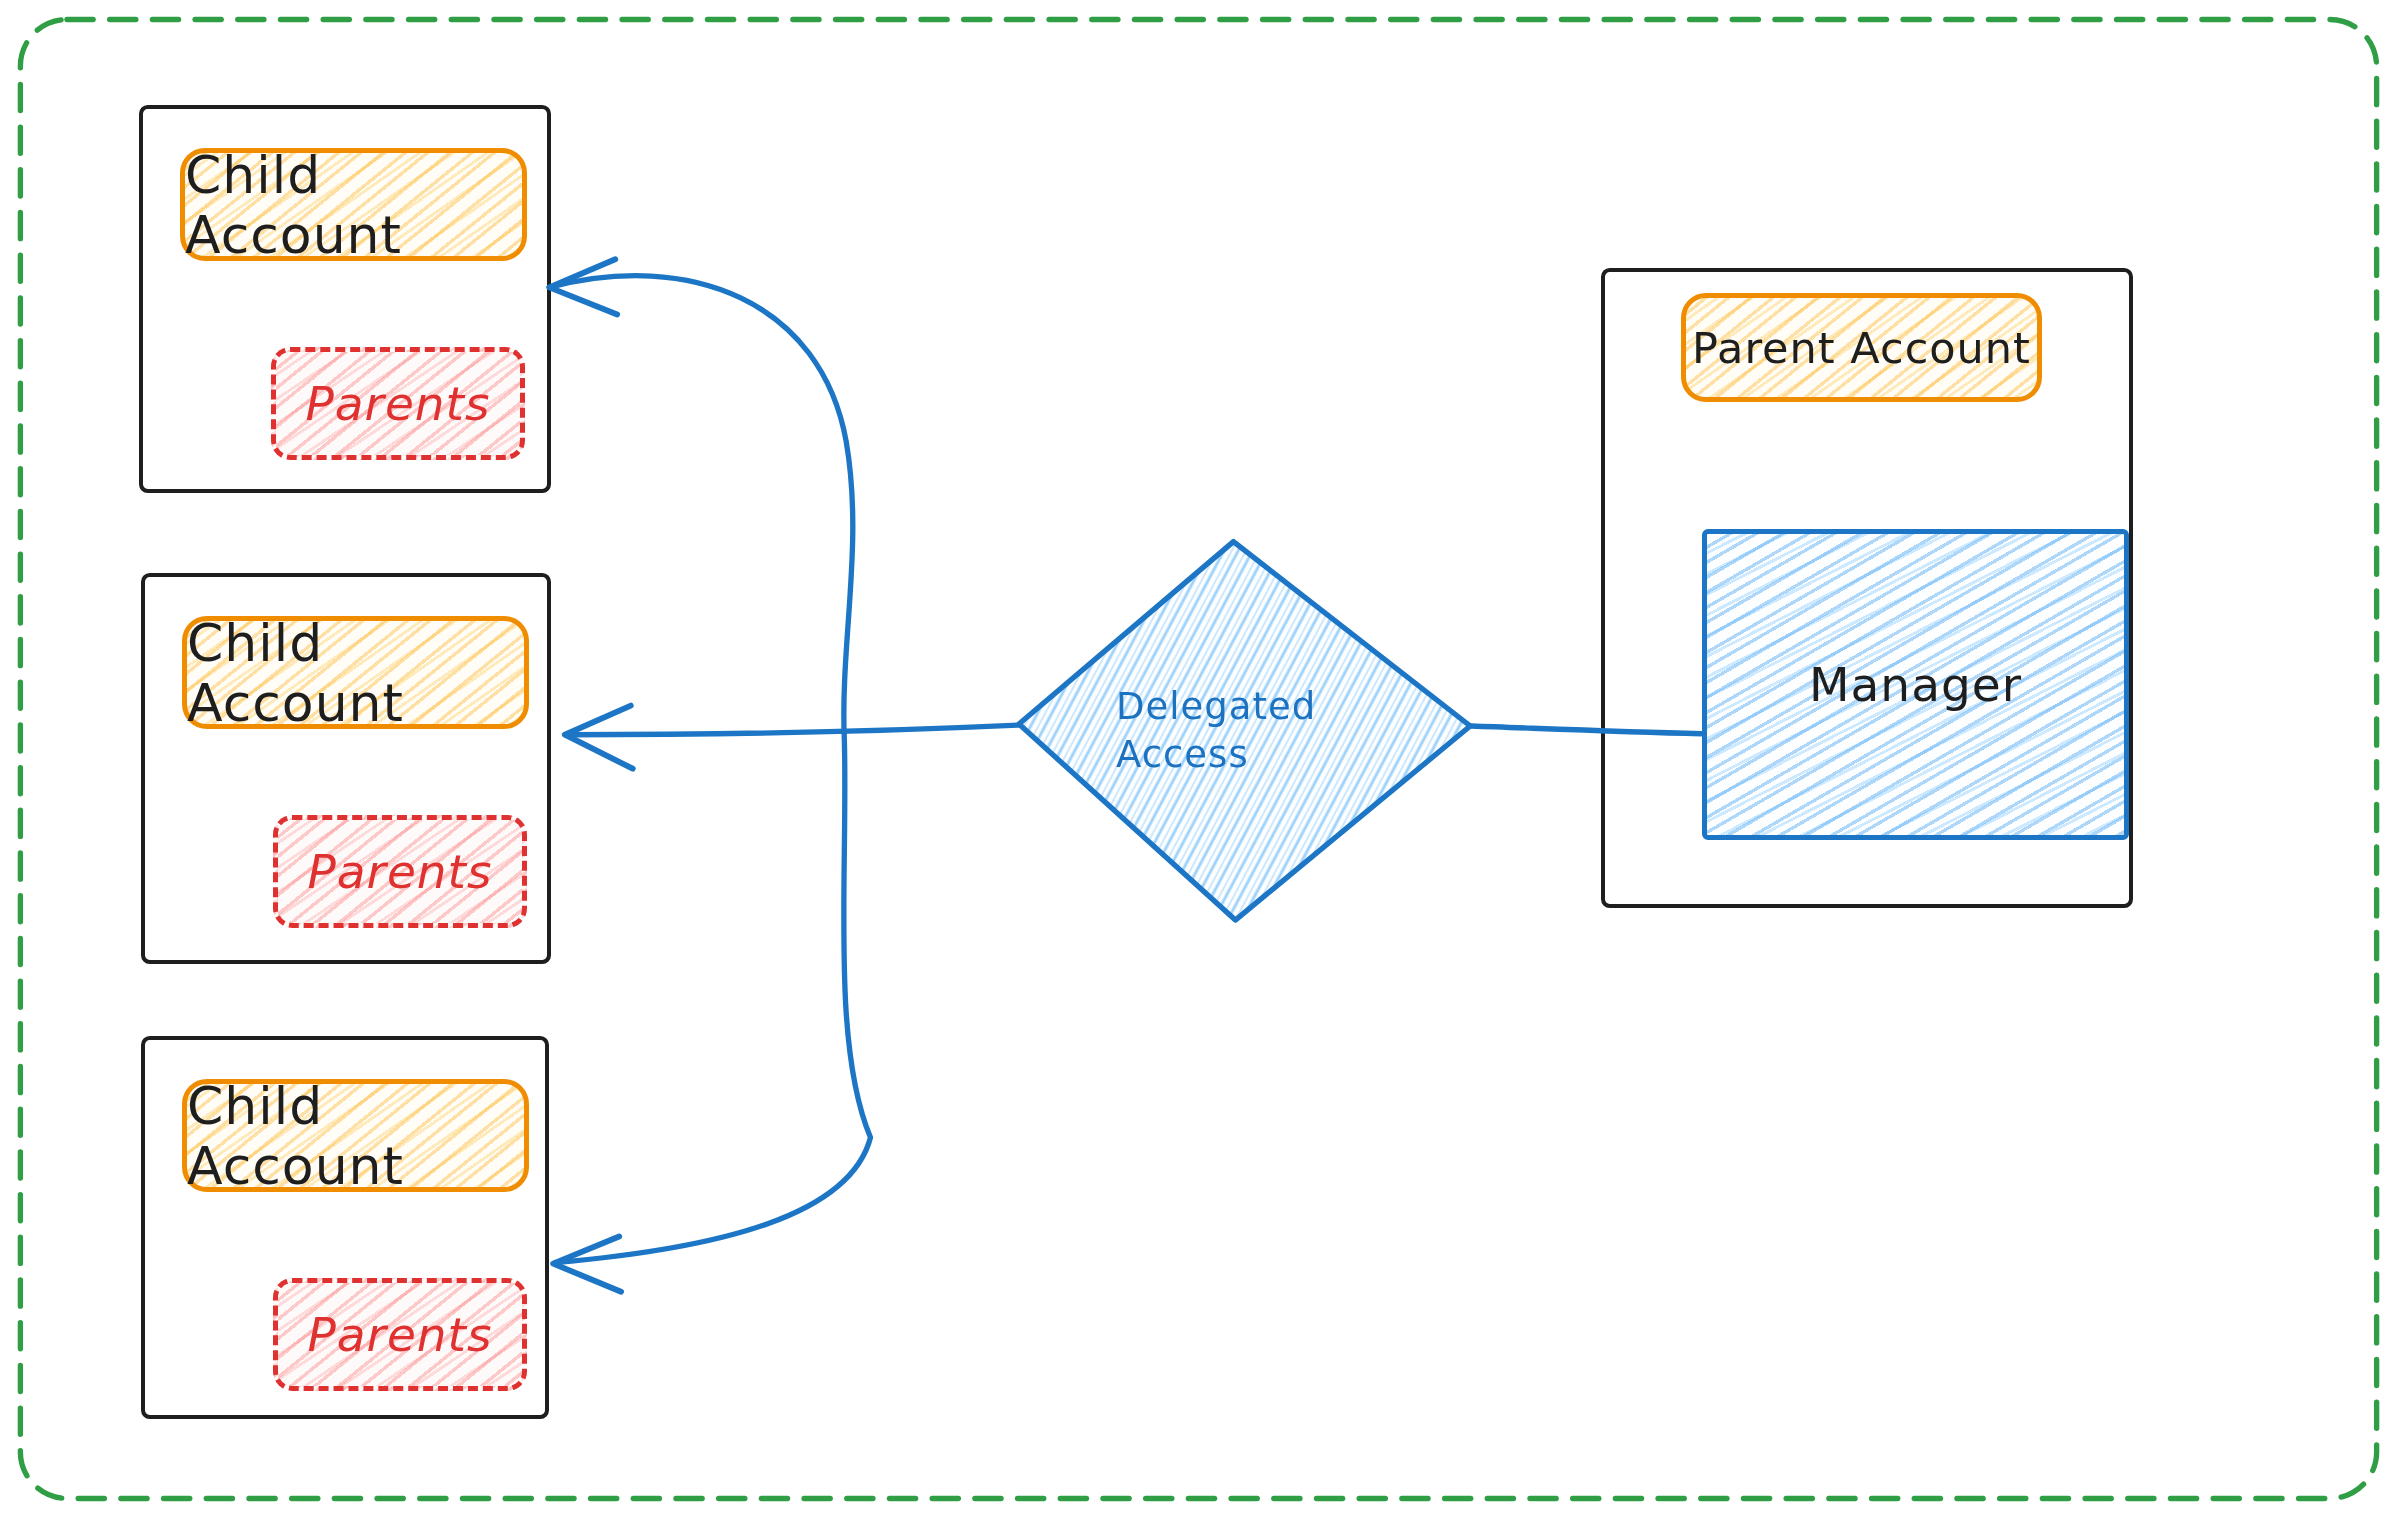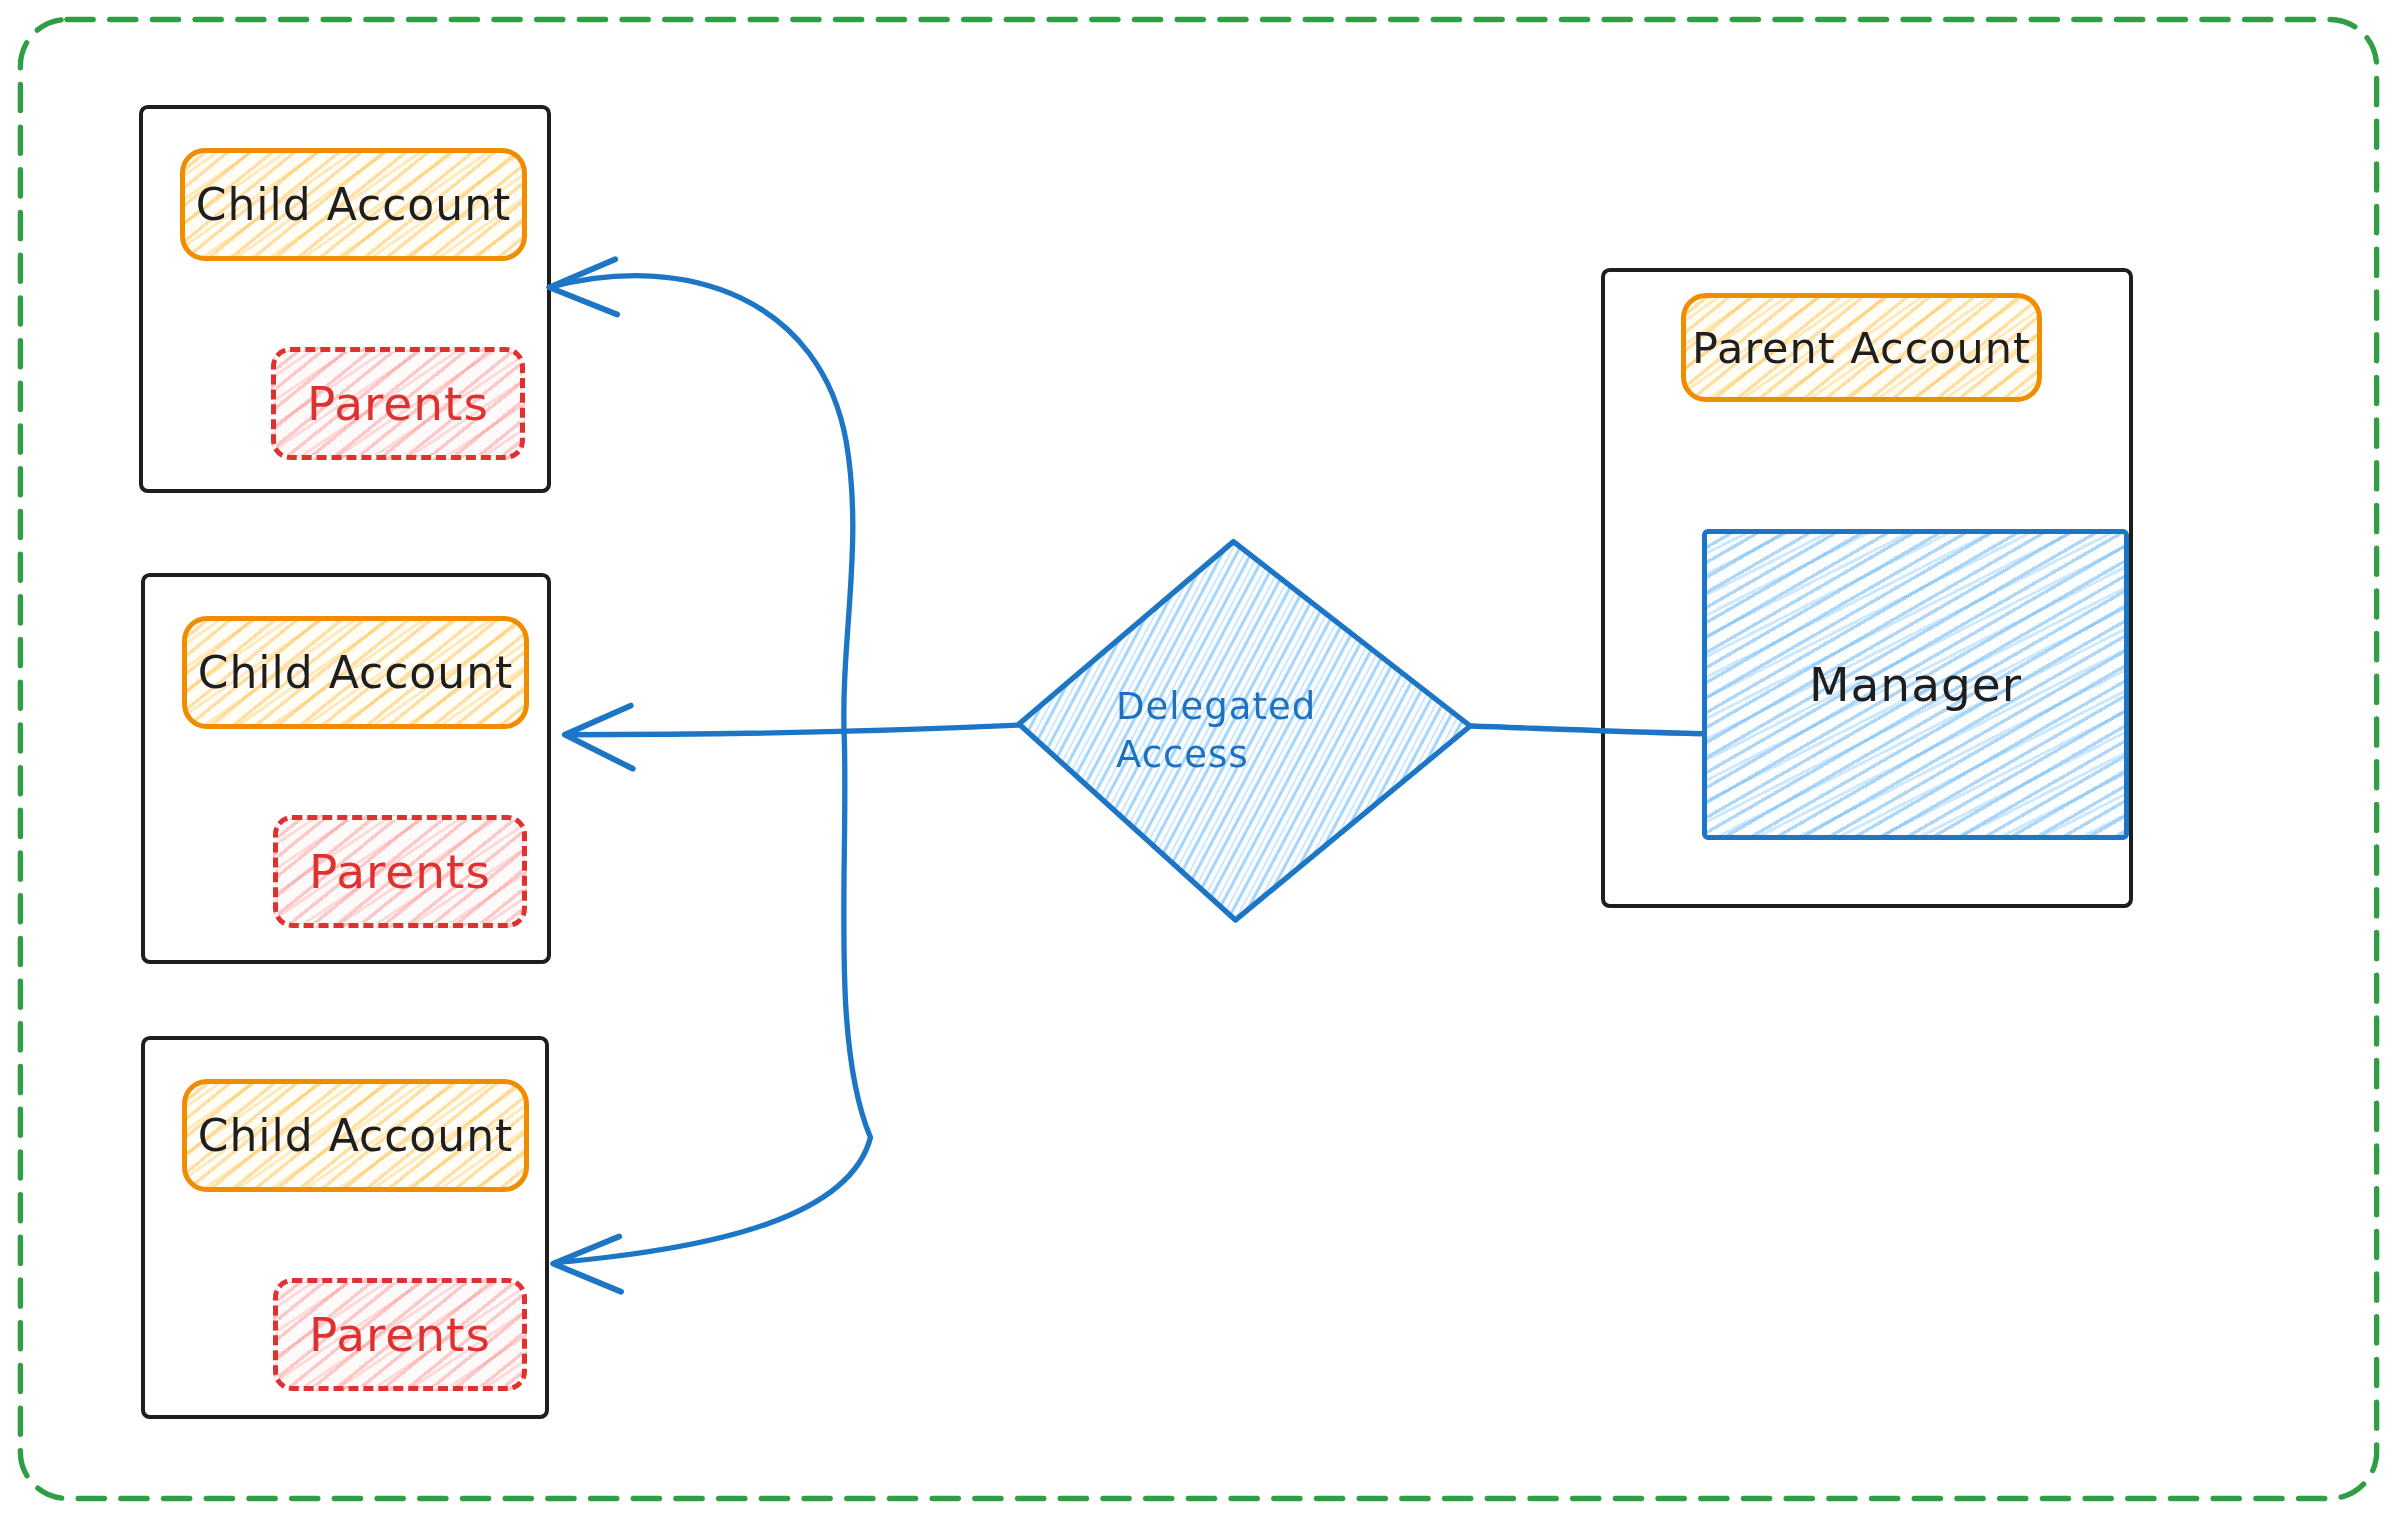--- a/index.html
+++ b/index.html
@@ -22,40 +22,41 @@
     border-radius:8.7px;
     box-sizing:border-box;
   }
   .account-label{
     position:absolute;
     border:5.8px solid #f08c00;
     border-radius:25px;
     box-sizing:border-box;
     display:flex;align-items:center;justify-content:center;
     color:#1e1e1e;
-    font-size:44px;
+    font-size:52px;
     letter-spacing:1px;
     background-color:#fffdf6;
     background-image:
       repeating-linear-gradient(141deg, transparent 0 10.7px, rgba(255,183,50,0.42) 10.7px 14px),
       repeating-linear-gradient(145deg, transparent 0 16.5px, rgba(255,215,130,0.50) 16.5px 19.4px);
   }
   .parents-badge{
     position:absolute;
     border:5.8px dashed #e03131;
     border-radius:19.4px;
     box-sizing:border-box;
     display:flex;align-items:center;justify-content:center;
     color:#e03131;
     font-size:47px;
     letter-spacing:1px;
     background-color:#fffafa;
     background-image:
       repeating-linear-gradient(141deg, transparent 0 11.6px, rgba(250,120,120,0.38) 11.6px 15px),
       repeating-linear-gradient(146deg, transparent 0 17.5px, rgba(255,170,170,0.40) 17.5px 20.4px);
+    font-style: italic;
   }
   .manager-box{
     position:absolute;
     border:5.8px solid #1d76c5;
     border-radius:6px;
     box-sizing:border-box;
     display:flex;align-items:center;justify-content:center;
     color:#1e1e1e;
     font-size:47px;
     letter-spacing:1px;

